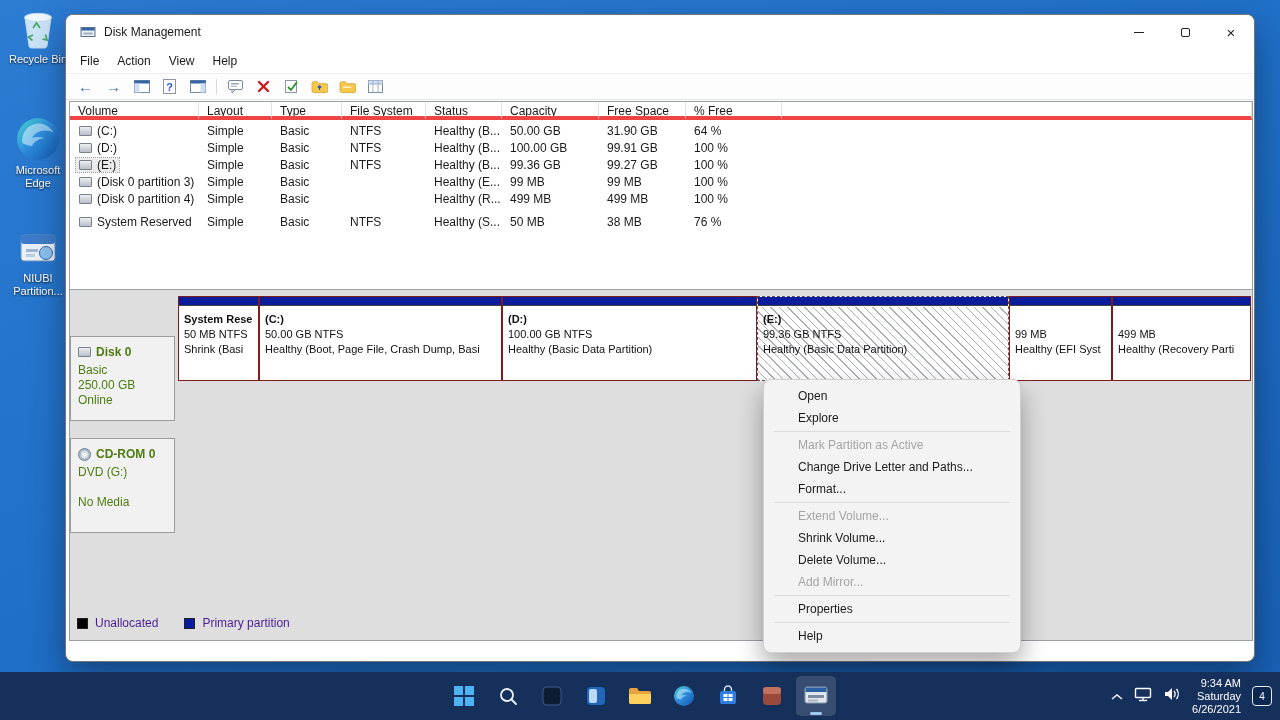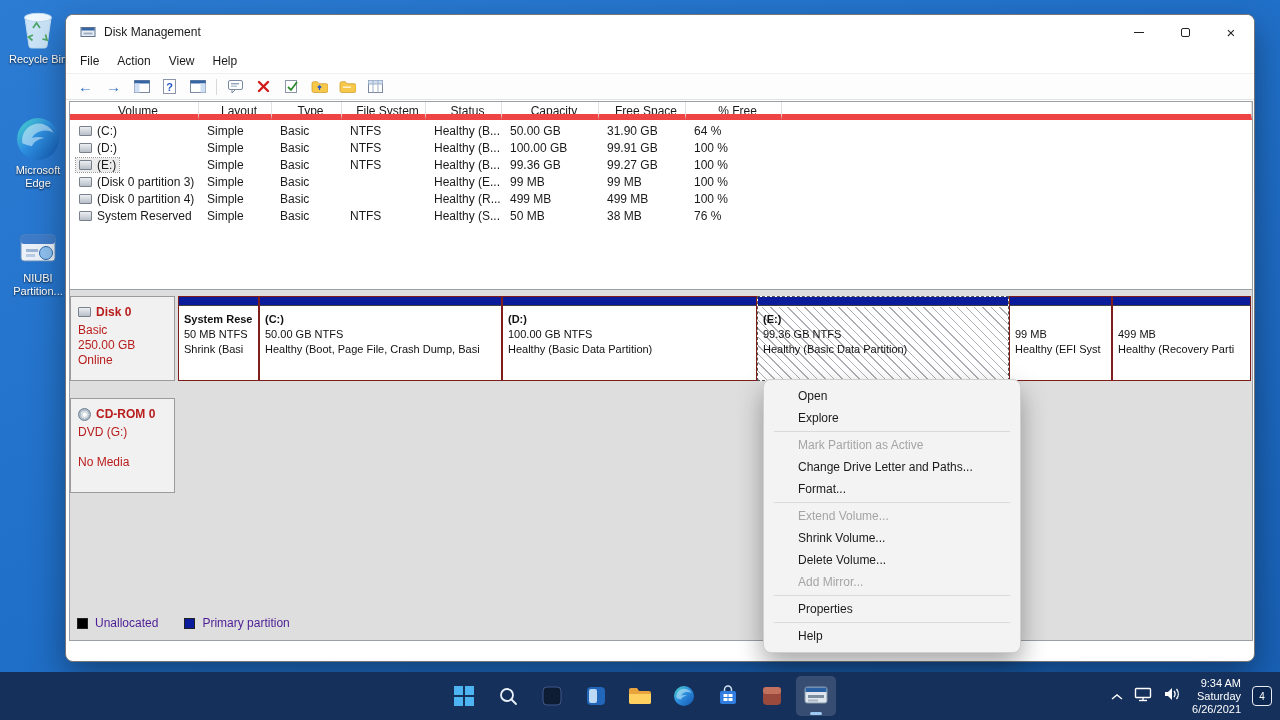--- a/index.html
+++ b/index.html
@@ -26,33 +26,33 @@
 
   .toolbar { position:absolute; top:58px; left:0; right:0; height:27px; background:#fdfdfd; border-top:1px solid #f0f0f0; border-bottom:1px solid #e3e3e3; display:flex; align-items:center; gap:9px; padding-left:10px; }
   .tbtn { width:19px; height:19px; display:flex; align-items:center; justify-content:center; }
   .tsep { width:1px; height:16px; background:#d9d9d9; }
   .arrow { font-size:15px; font-weight:bold; color:#2f6fc1; line-height:1; }
 
   .content { position:absolute; top:86px; left:3px; width:1184px; height:540px; border:1px solid #9aa0a6; background:#fff; }
 
   
   .listpane { position:absolute; top:0; left:0; right:0; height:187px; overflow:hidden; background:#fff; }
-  .hc { position:absolute; top:0; height:18px; border-right:1px solid #e1e1e1; border-bottom:6px solid #ef4444; font-size:12px; color:#1a1a1a; padding:2px 0 0 8px; white-space:nowrap; overflow:hidden;text-align:center; }
+  .hc { position:absolute; top:0; height:18px; border-right:1px solid #e1e1e1; border-bottom:4px solid #ef4444; font-size:12px; color:#1a1a1a; padding:2px 0 0 8px; white-space:nowrap; overflow:hidden; }
   .c0{left:0;width:129px}.c1{left:129px;width:73px}.c2{left:202px;width:70px}.c3{left:272px;width:84px}
   .c4{left:356px;width:76px}.c5{left:432px;width:97px}.c6{left:529px;width:87px}.c7{left:616px;width:96px}.c8{left:712px;width:470px}
   .vrow { position:absolute; left:0; right:0; height:17px; }
   .cell { position:absolute; top:0; height:17px; font-size:12px; color:#1a1a1a; padding:1px 0 0 8px; white-space:nowrap; overflow:hidden; }
   .cell.c0 { padding-left:6px; }
   .vname { display:inline-flex; align-items:center; gap:5px; padding:0 3px; }
   .vsel { background:#ececec; outline:1px dotted #9a9a9a; }
   .drv { width:13px; height:10px; background:linear-gradient(#eceff2,#b8bfc8); border:1px solid #78818c; border-radius:1px; display:inline-block; flex:0 0 auto; }
 
   
   .graphpane { position:absolute; left:0; right:0; top:187px; bottom:0; background:#dedede; border-top:1px solid #9aa0a6; }
-  .dhead { position:absolute; left:0; width:105px; background:#f1f1f1; border:1px solid #9b9b9b; padding:8px 7px 0 7px; font-size:12px; color:#b91c1c; }
+  .dhead { position:absolute; left:0; width:105px; background:#f1f1f1; border:1px solid #9b9b9b; padding:8px 7px 0 7px; font-size:12px; color:#4d7c0f;margin-top:40px; }
   .dhead .nm { font-weight:bold; display:flex; align-items:center; gap:5px; margin-bottom:4px; font-size:12px; }
   .dhead .ln { line-height:15px; min-height:15px; }
   .cdico { width:13px; height:13px; border-radius:50%; background:radial-gradient(circle, #ffffff 0 2px, #d6dde3 2px 4px, #aebcc9 4px 6px, #8fa2b3 6px); border:1px solid #6d7f90; display:inline-block; flex:0 0 auto; }
   .part { position:absolute; top:6px; height:85px; background:#fff; border:1px solid #7f1d1d; }
   .pbar { height:9px; background:#0a1c9c; border-bottom:1px solid #404040; }
   .pbody { position:absolute; left:0; right:0; top:10px; bottom:0; padding:5px 0 0 5px; }
   .pline { font-size:11px; line-height:15px; min-height:15px; white-space:nowrap; overflow:hidden; color:#111; }
   .pline.b { font-weight:bold; }
   .part.sel { border:1px dashed #555; }
   .part.sel .pbody { background-image:repeating-linear-gradient(45deg, rgba(90,95,105,.5) 0px, rgba(90,95,105,.5) 1px, transparent 1px, transparent 6px); }
@@ -292,21 +292,21 @@
               </span></div>
           <div class="cell c1">Simple</div>
           <div class="cell c2">Basic</div>
           <div class="cell c3"></div>
           <div class="cell c4">Healthy (R...</div>
           <div class="cell c5">499 MB</div>
           <div class="cell c6">499 MB</div>
           <div class="cell c7">100 %</div>
         </div>
 
-        <div class="vrow" style="top:106px;">
+        <div class="vrow" style="top:112px;">
           <div class="cell c0"><span class="vname">
                 <span class="drv"></span>
                 <span>System Reserved</span>
               </span></div>
           <div class="cell c1">Simple</div>
           <div class="cell c2">Basic</div>
           <div class="cell c3">NTFS</div>
           <div class="cell c4">Healthy (S...</div>
           <div class="cell c5">50 MB</div>
           <div class="cell c6">38 MB</div>

